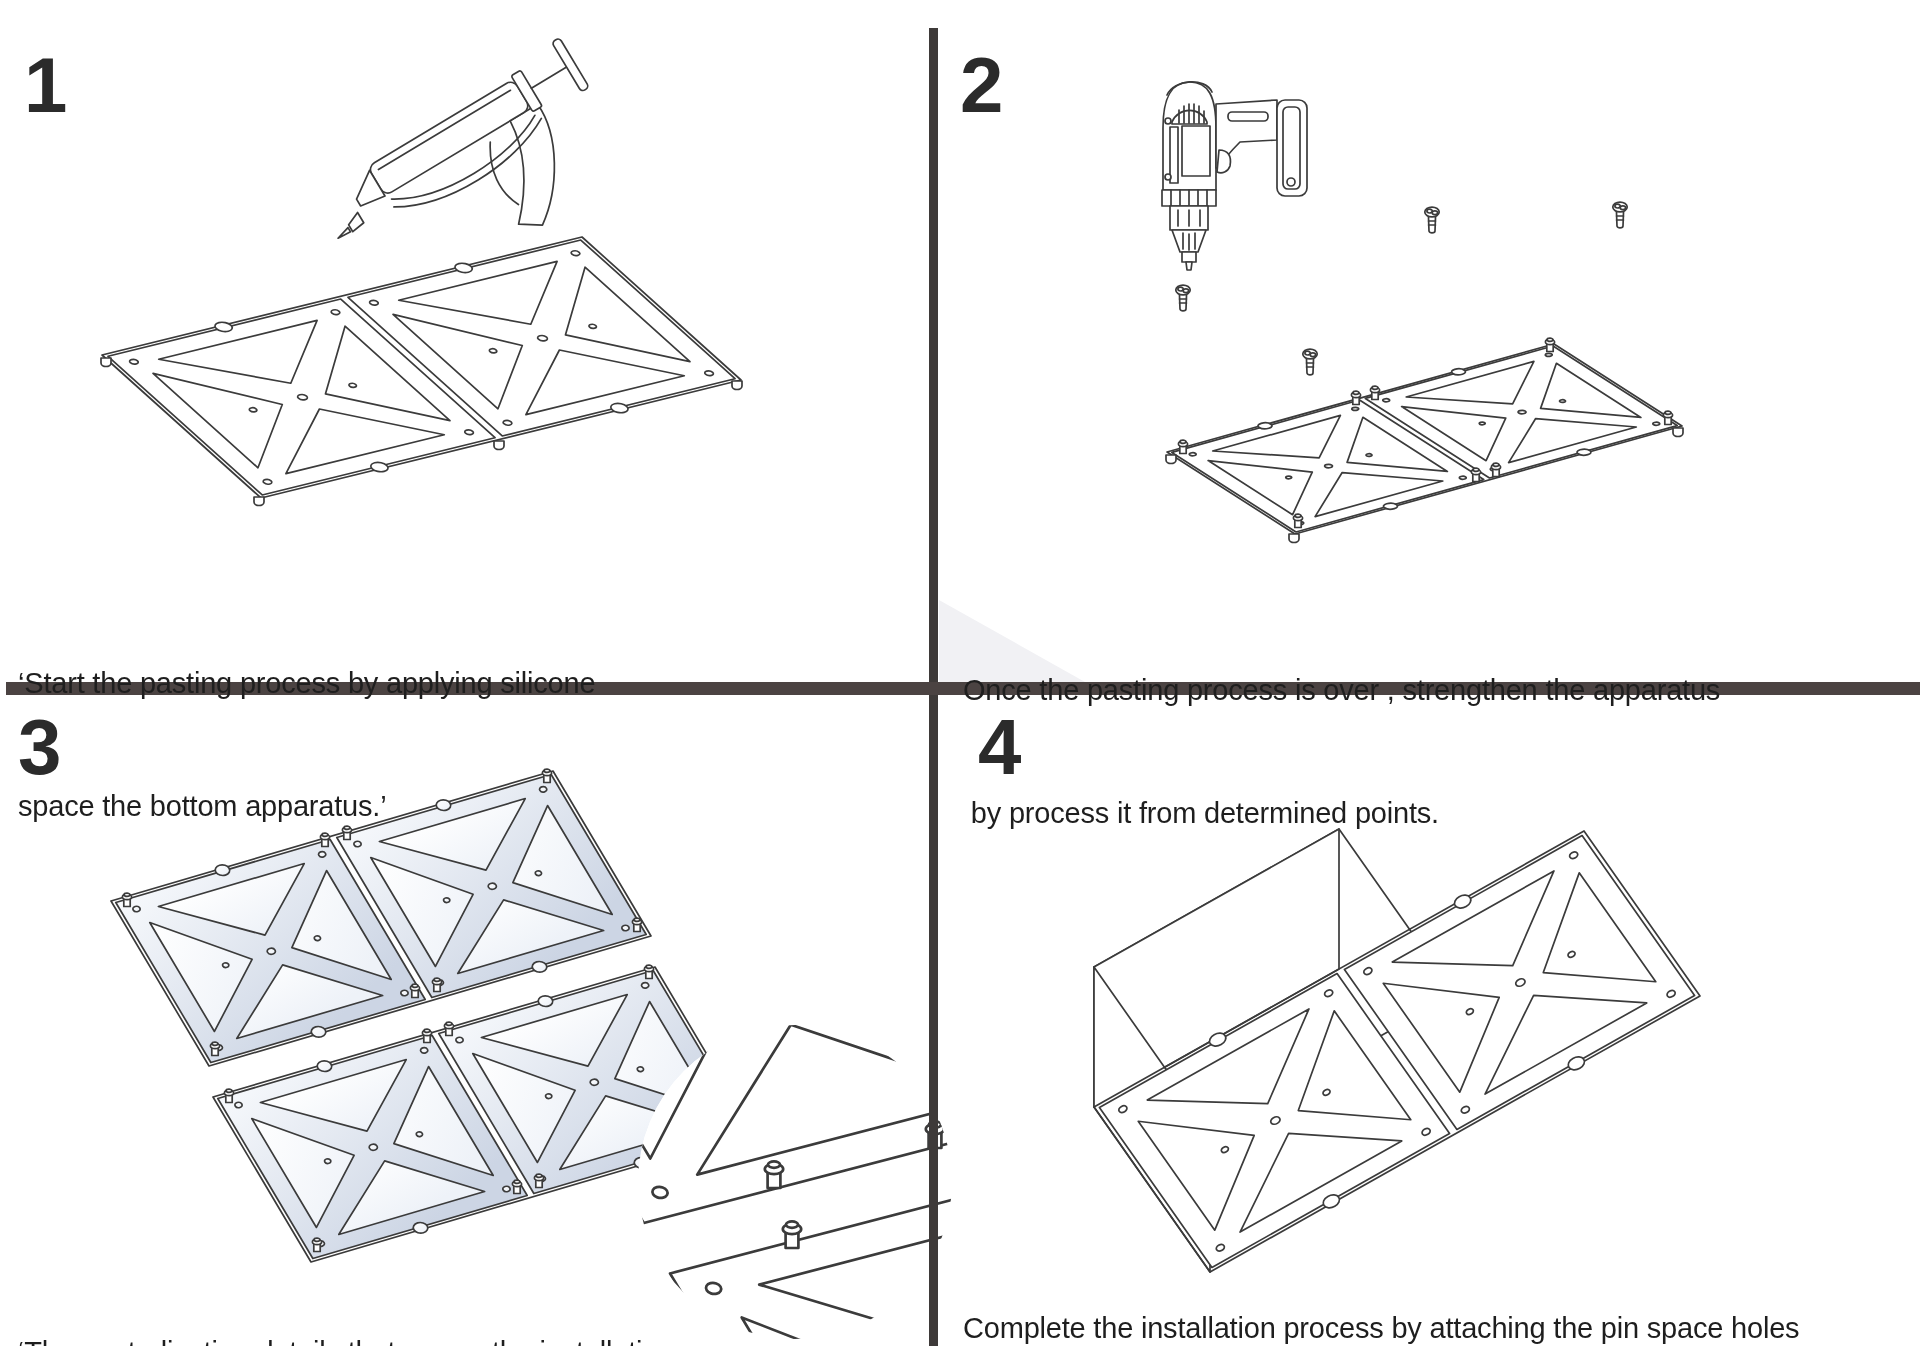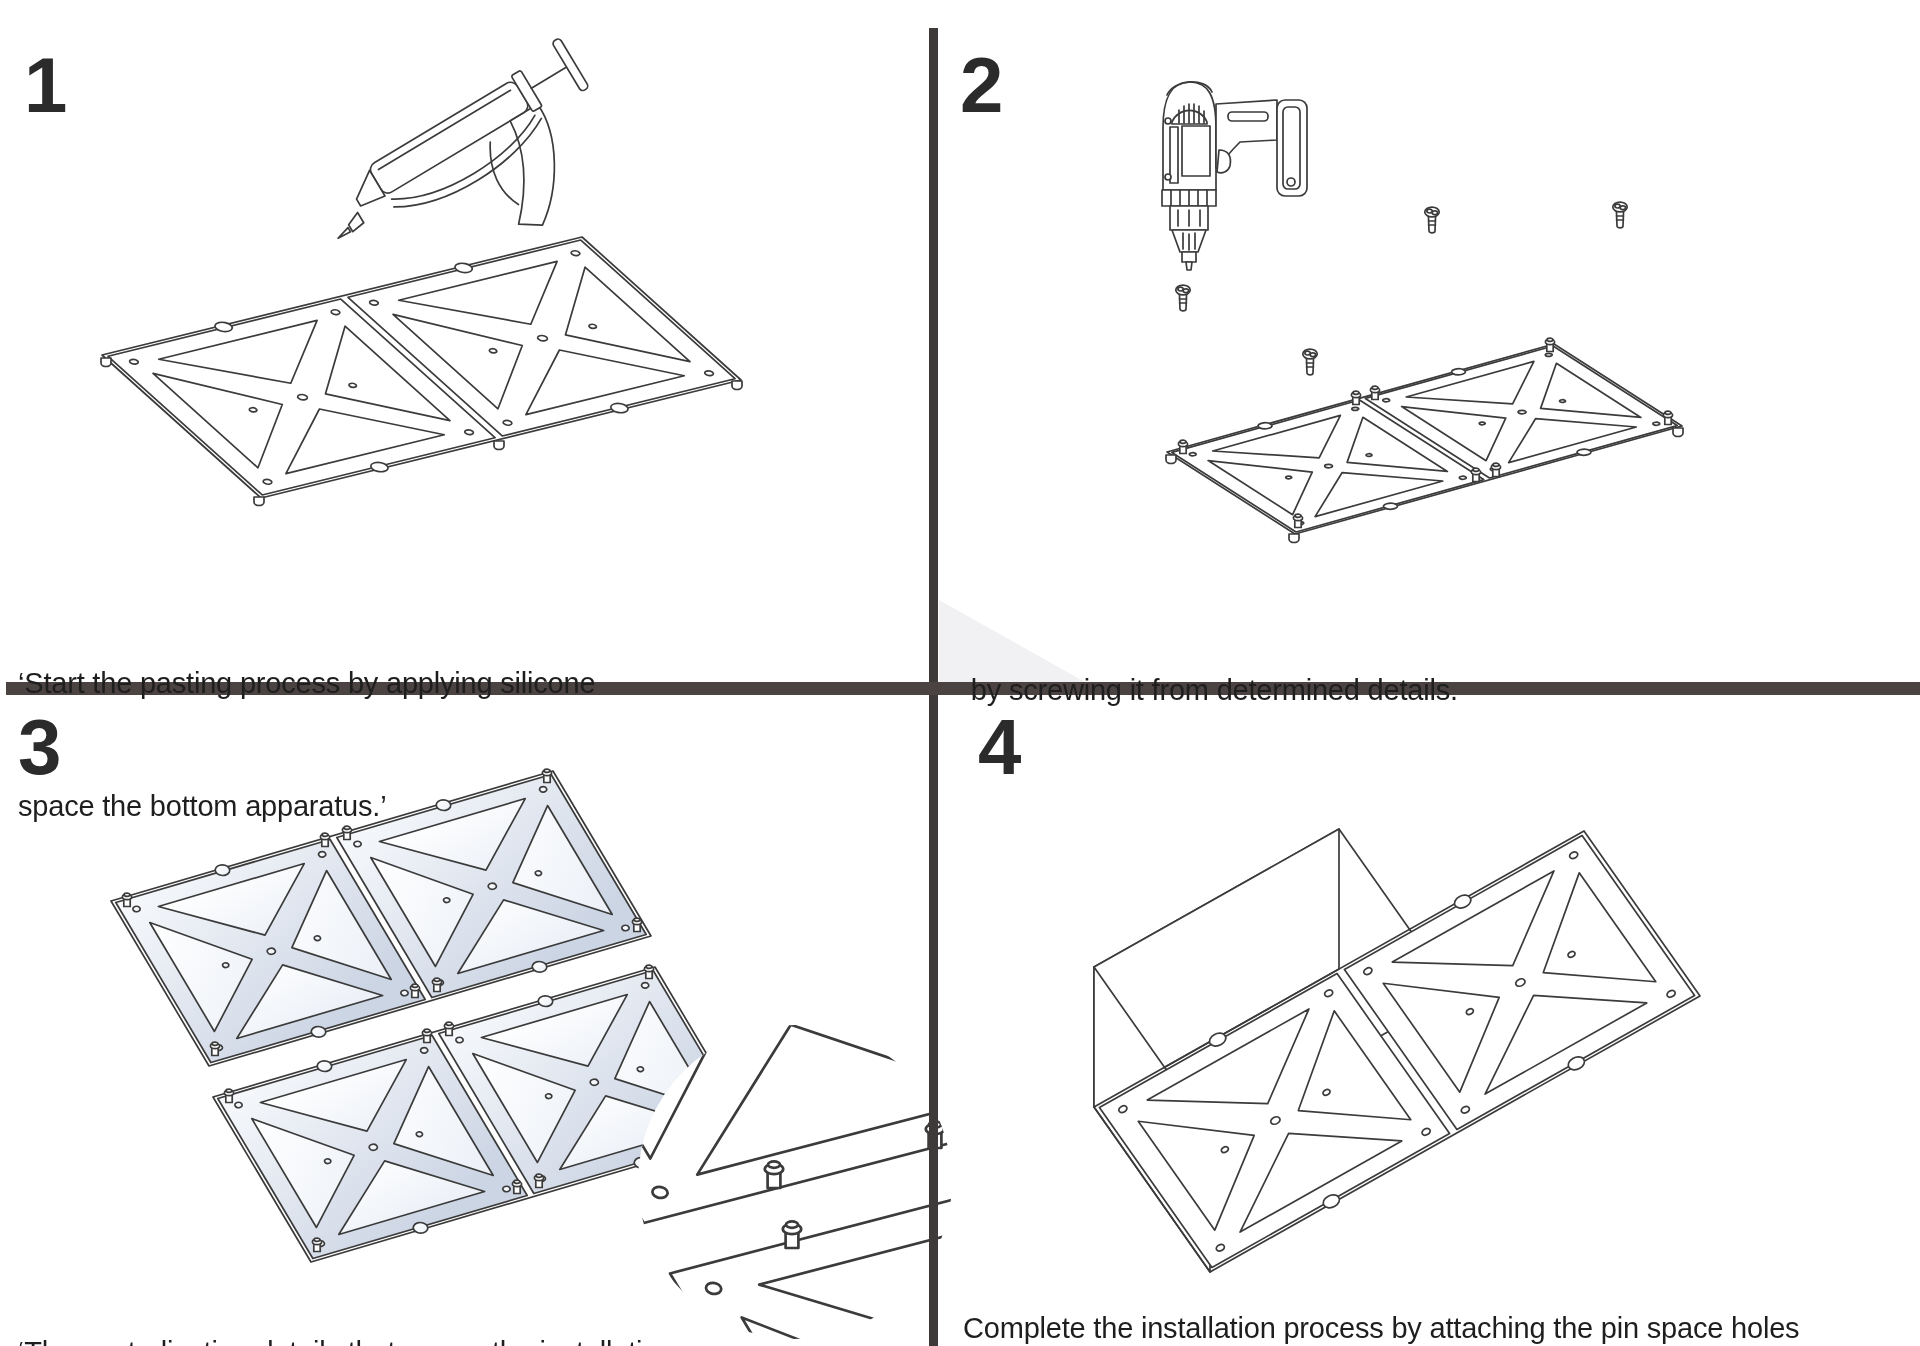--- a/index.html
+++ b/index.html
@@ -201,21 +201,22 @@
   <div class="num" style="left:24px;top:46px">1</div>
   <div class="num" style="left:960px;top:46px">2</div>
   <div class="num" style="left:18px;top:708px">3</div>
   <div class="num" style="left:978px;top:708px">4</div>
 
   <div class="caption" style="left:18px;top:581px">
     <div>‘Start the pasting process by applying silicone</div>
     <div>space the bottom apparatus.’</div>
   </div>
   <div class="caption" style="left:963px;top:588px">
-    <div> by screwing it from determined details.</div>
+    <div>Once the pasting process is over , strengthen the apparatus</div>
+    <div> by process it from determined points.</div>
   </div>
   <div class="caption" style="left:18px;top:1250px">
     <div>‘The centralization details that are on the installation</div>
     
   </div>
   <div class="caption" style="left:963px;top:1226px">
     <div>Complete the installation process by attaching the pin space holes</div>
     
     
   </div>

